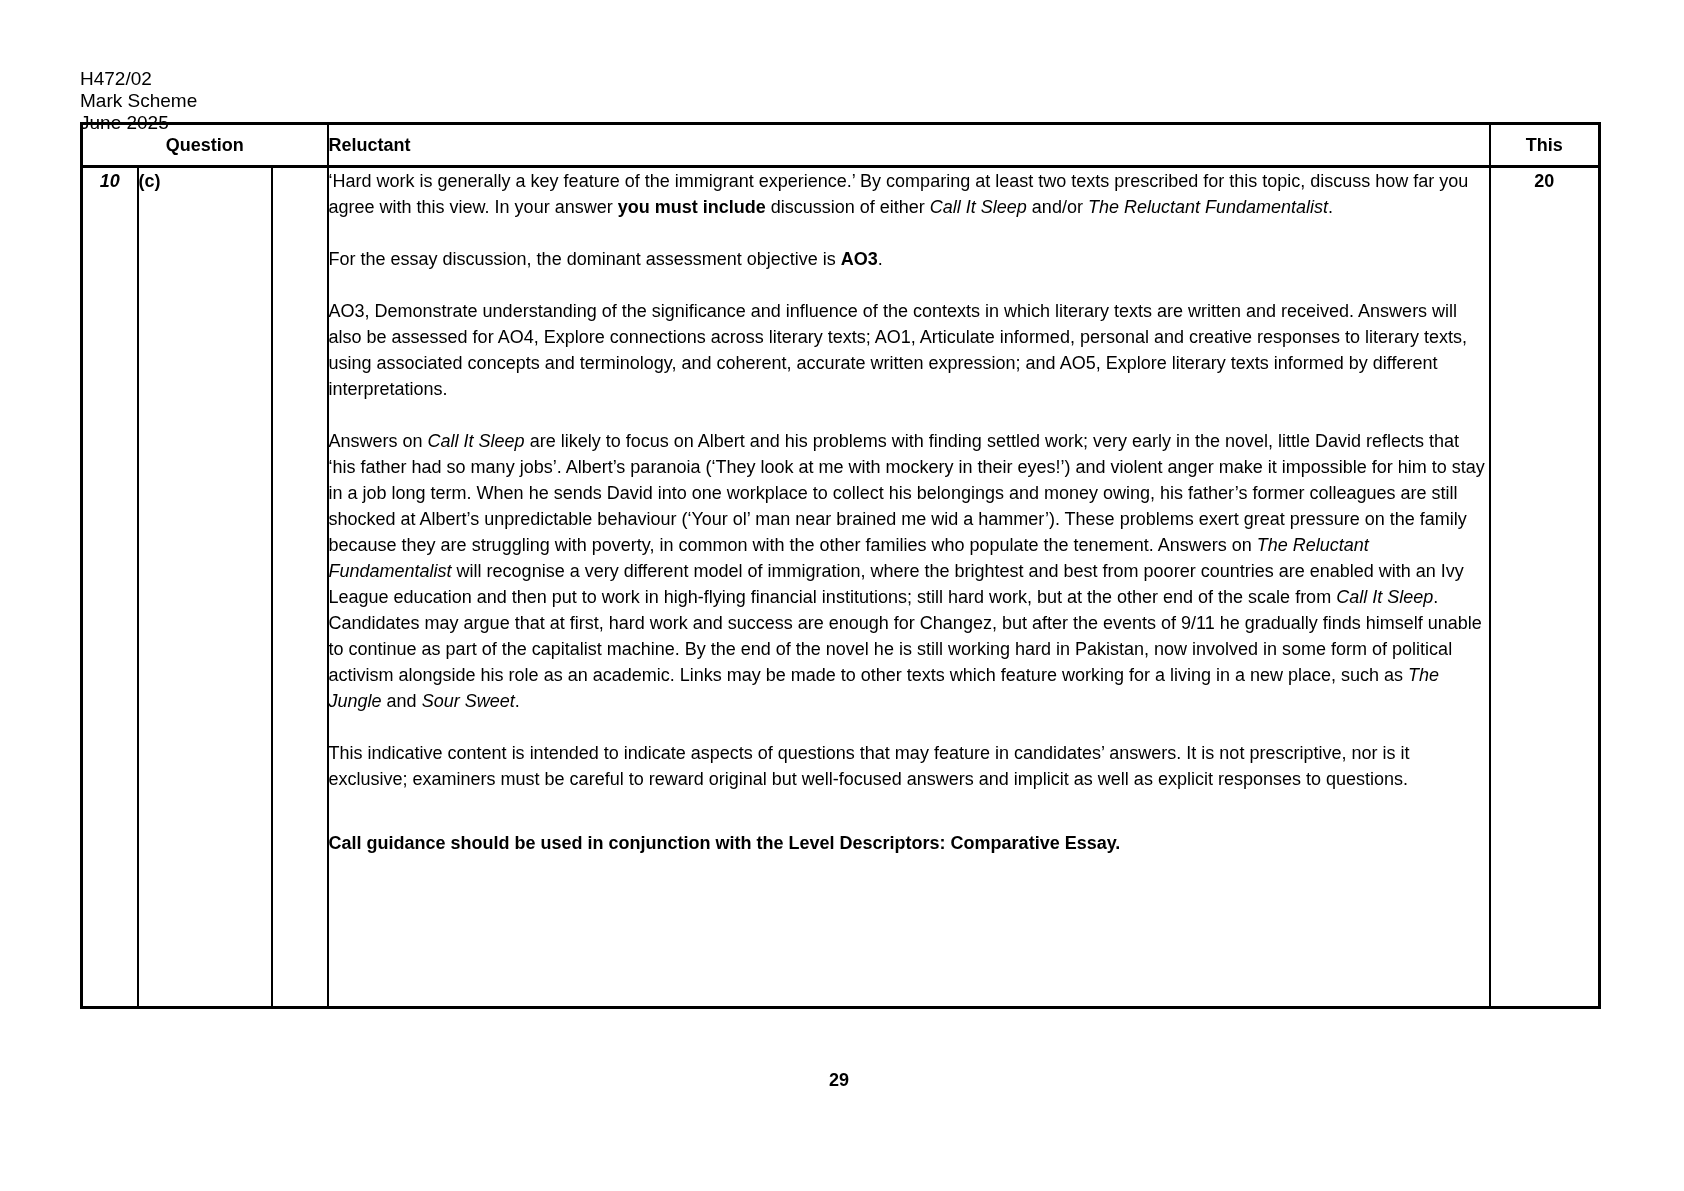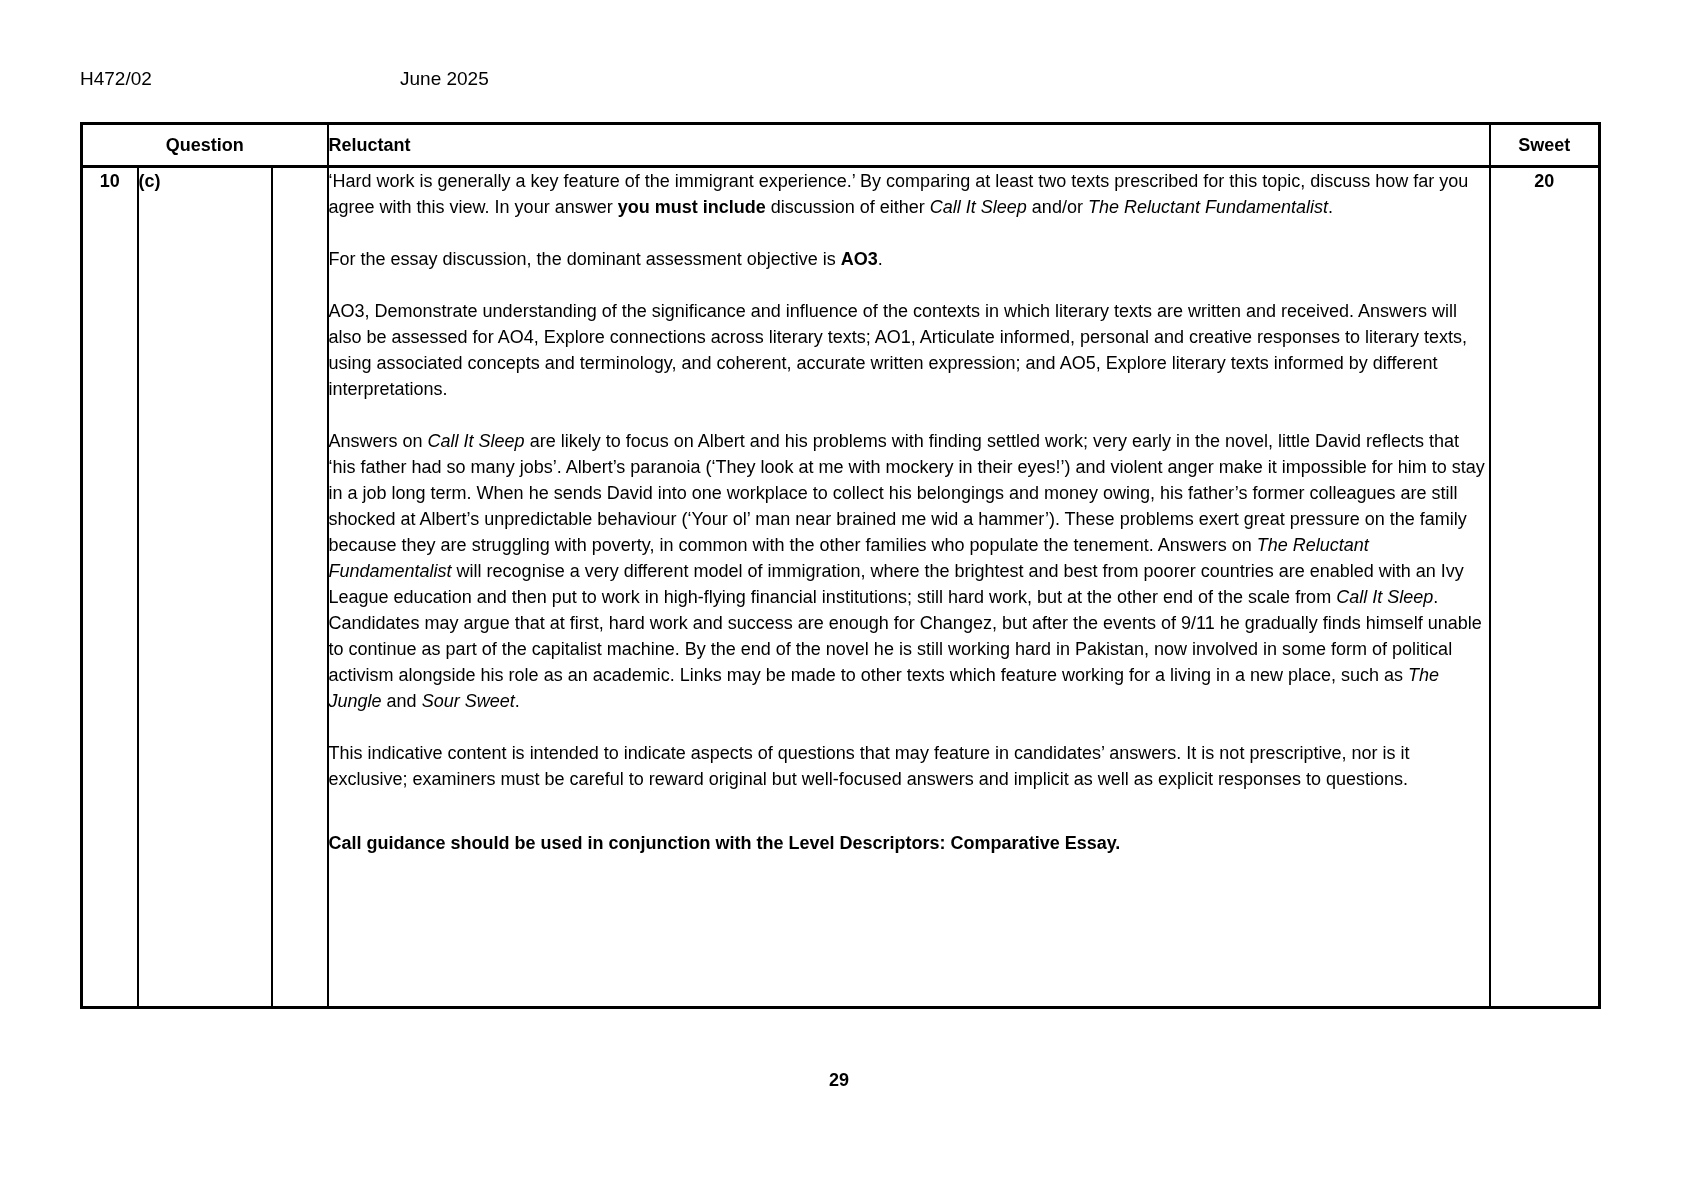--- a/index.html
+++ b/index.html
@@ -15,20 +15,21 @@
 
   .page-header {
     position: absolute;
     top: 68px;
     left: 80px;
     width: 1518px;
     display: flex;
     align-items: baseline;
     font-size: 19px;
     line-height: 22px;
+    flex-direction: column;
   }
   .page-header .left  { width: 320px; text-align: left; }
   .page-header .center{ flex: 1; text-align: center; }
   .page-header .right { width: 320px; text-align: left; }
 
   table.mark-scheme {
     position: absolute;
     top: 122px;
     left: 80px;
     width: 1518px;
@@ -48,21 +49,21 @@
   table.mark-scheme thead th {
     height: 40px;
     vertical-align: middle;
     font-weight: bold;
     border-bottom: 3px solid #000;
   }
   th.th-question { text-align: center; }
   th.th-guidance { text-align: left; padding-left: 10px; }
   th.th-marks    { text-align: center; }
 
-  td.q-num   { text-align: center; font-weight: bold; padding-top: 6px; }
+  td.q-num   { text-align: center; font-weight: bold; padding-top: 6px; font-style: italic; }
   td.q-part  { text-align: left;   font-weight: bold; padding: 6px 0 0 12px; }
   td.q-empty { }
   td.marks-cell { text-align: center; font-weight: bold; padding-top: 6px; }
 
   td.guidance-cell {
     padding: 6px 88px 6px 10px;
     margin-top: 48px;
   }
   .guidance-content { min-height: 838px; }
   .gpara {
@@ -80,36 +81,37 @@
     text-align: center;
     font-size: 18px;
     font-weight: bold;
   }
 </style>
 </head>
 <body>
 
 <div class="page-header">
   <span class="left">H472/02</span>
+  <span class="center">Mark Scheme</span>
   <span class="right">June 2025</span>
 </div>
 
 <table class="mark-scheme">
   <colgroup>
     <col style="width:56px">
     <col style="width:134px">
     <col style="width:56px">
     <col style="width:1162px">
     <col style="width:110px">
   </colgroup>
   <thead>
     <tr>
       <th class="th-question" colspan="3">Question</th>
       <th class="th-guidance">Reluctant</th>
-      <th class="th-marks">Sweet</th>
+      <th class="th-marks">This</th>
     </tr>
   </thead>
   <tbody>
     <tr>
       <td class="q-num">10</td>
       <td class="q-part">(c)</td>
       <td class="q-empty"></td>
       <td class="guidance-cell">
         <div class="guidance-content">
             <p class="gpara"><span>‘Hard work is generally a key feature of the immigrant experience.’ By comparing at least two texts prescribed for this topic, discuss how far you agree with this view. In your answer </span><strong>you must include</strong><span> discussion of either </span><em>Call It Sleep</em><span> and/or </span><em>The Reluctant Fundamentalist</em><span>.</span></p>

